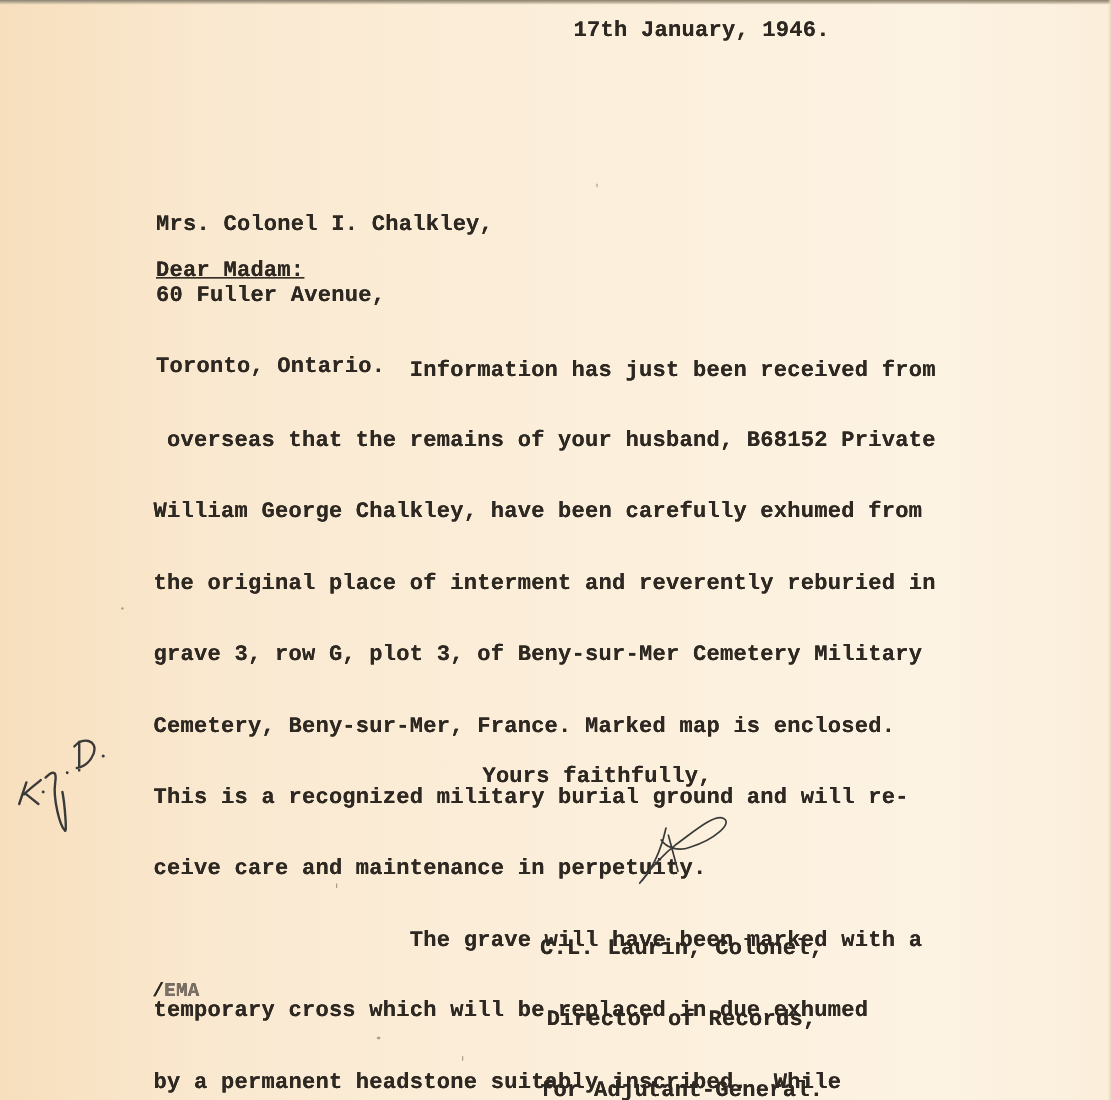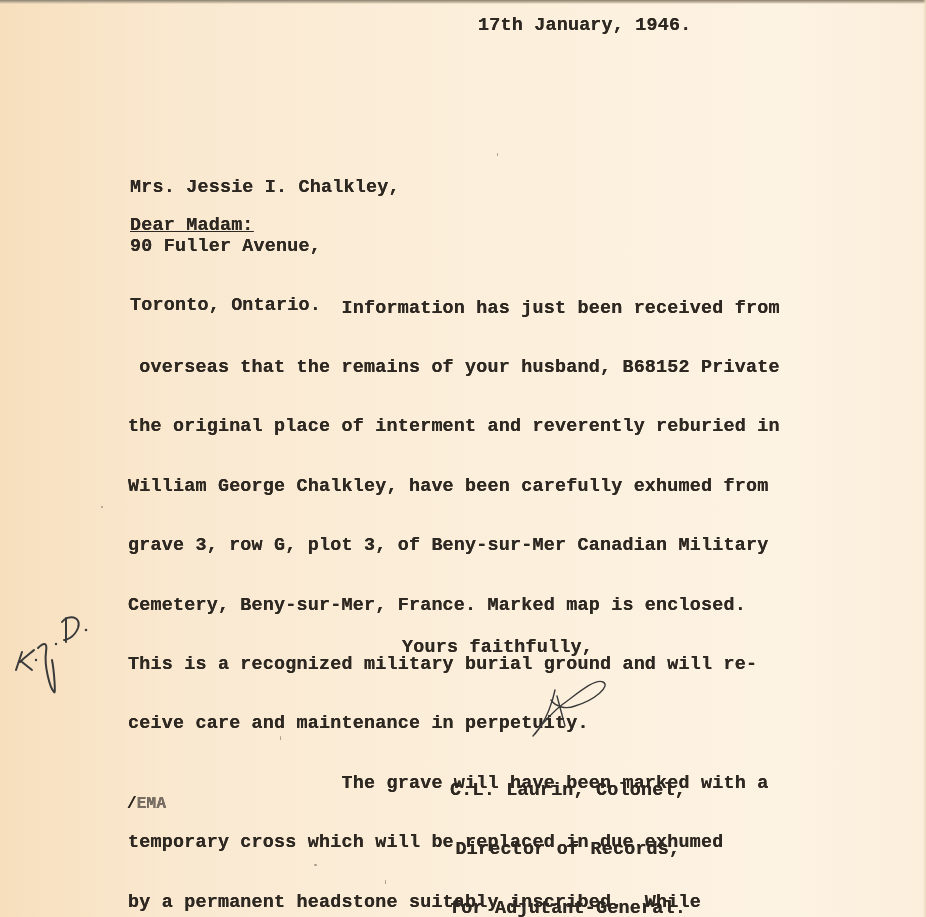--- a/index.html
+++ b/index.html
@@ -45,21 +45,21 @@
     }
     .date { left: 478px; top: 16px; }
     .address { left: 130px; top: 138px; }
     .address .line { display: block; }
     .salutation { left: 130px; top: 216px; text-decoration: underline; }
     .body-text { left: 128px; top: 259px; }
     .body-text .line { display: block; }
     .closing { left: 402px; top: 638px; }
     .sigblock { left: 450px; top: 741px; }
     .sigblock .line { display: block; text-align: center; }
-    .ref { left: 127px; top: 795px; color: #7a7066; font-size: 16px; }
+    .ref { left: 127px; top: 817px; color: #7a7066; font-size: 16px; }
     .ref .slash { color: #2e2822; }
     .initials {
       position: absolute;
       left: 8px; top: 600px;
       width: 90px; height: 100px;
     }
     .signature {
       position: absolute;
       left: 525px; top: 670px;
       width: 90px; height: 80px;
@@ -74,33 +74,33 @@
 </head>
 <body>
 
 <div class="page">
   <div class="top-edge"></div>
   <div class="right-edge"></div>
 
   <div class="typed date">17th January, 1946.</div>
 
   <div class="typed address">
-    <span class="line">Mrs. Jessie I. Chalkley,</span>
-    <span class="line">90 Fuller Avenue,</span>
+    <span class="line">Mrs. Colonel I. Chalkley,</span>
+    <span class="line">60 Fuller Avenue,</span>
     <span class="line">Toronto, Ontario.</span>
   </div>
 
   <div class="typed salutation">Dear Madam:</div>
 
   <div class="typed body-text">
     <span class="line">                   Information has just been received from</span>
     <span class="line"> overseas that the remains of your husband, B68152 Private</span>
+    <span class="line">William George Chalkley, have been carefully exhumed from</span>
     <span class="line">the original place of interment and reverently reburied in</span>
-    <span class="line">William George Chalkley, have been carefully exhumed from</span>
-    <span class="line">grave 3, row G, plot 3, of Beny-sur-Mer Canadian Military</span>
+    <span class="line">grave 3, row G, plot 3, of Beny-sur-Mer Cemetery Military</span>
     <span class="line">Cemetery, Beny-sur-Mer, France. Marked map is enclosed.</span>
     <span class="line">This is a recognized military burial ground and will re-</span>
     <span class="line">ceive care and maintenance in perpetuity.</span>
     <span class="line">                   The grave will have been marked with a</span>
     <span class="line">temporary cross which will be replaced in due exhumed</span>
     <span class="line">by a permanent headstone suitably inscribed.  While</span>
     
     
     
     

